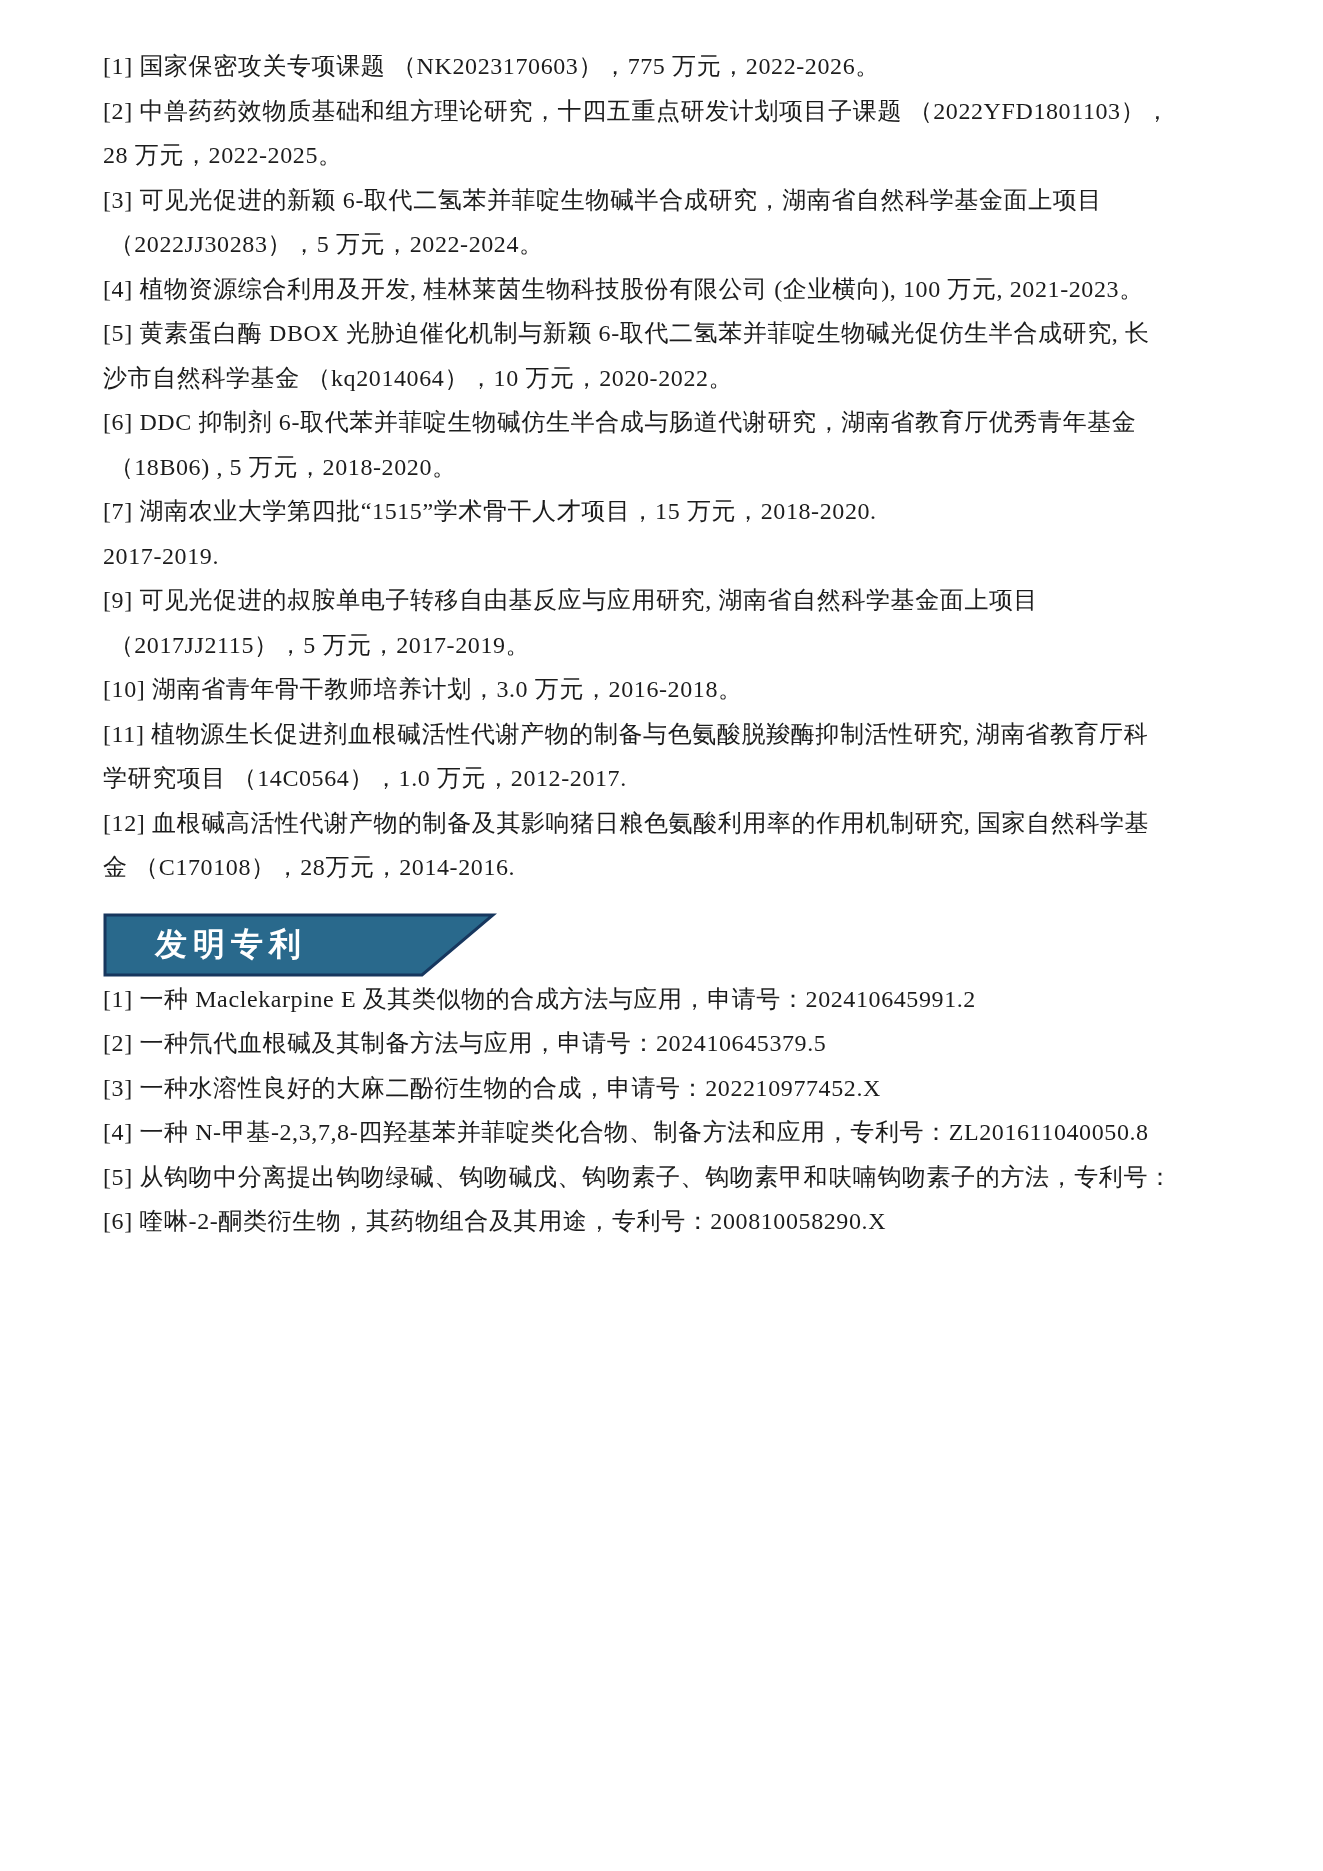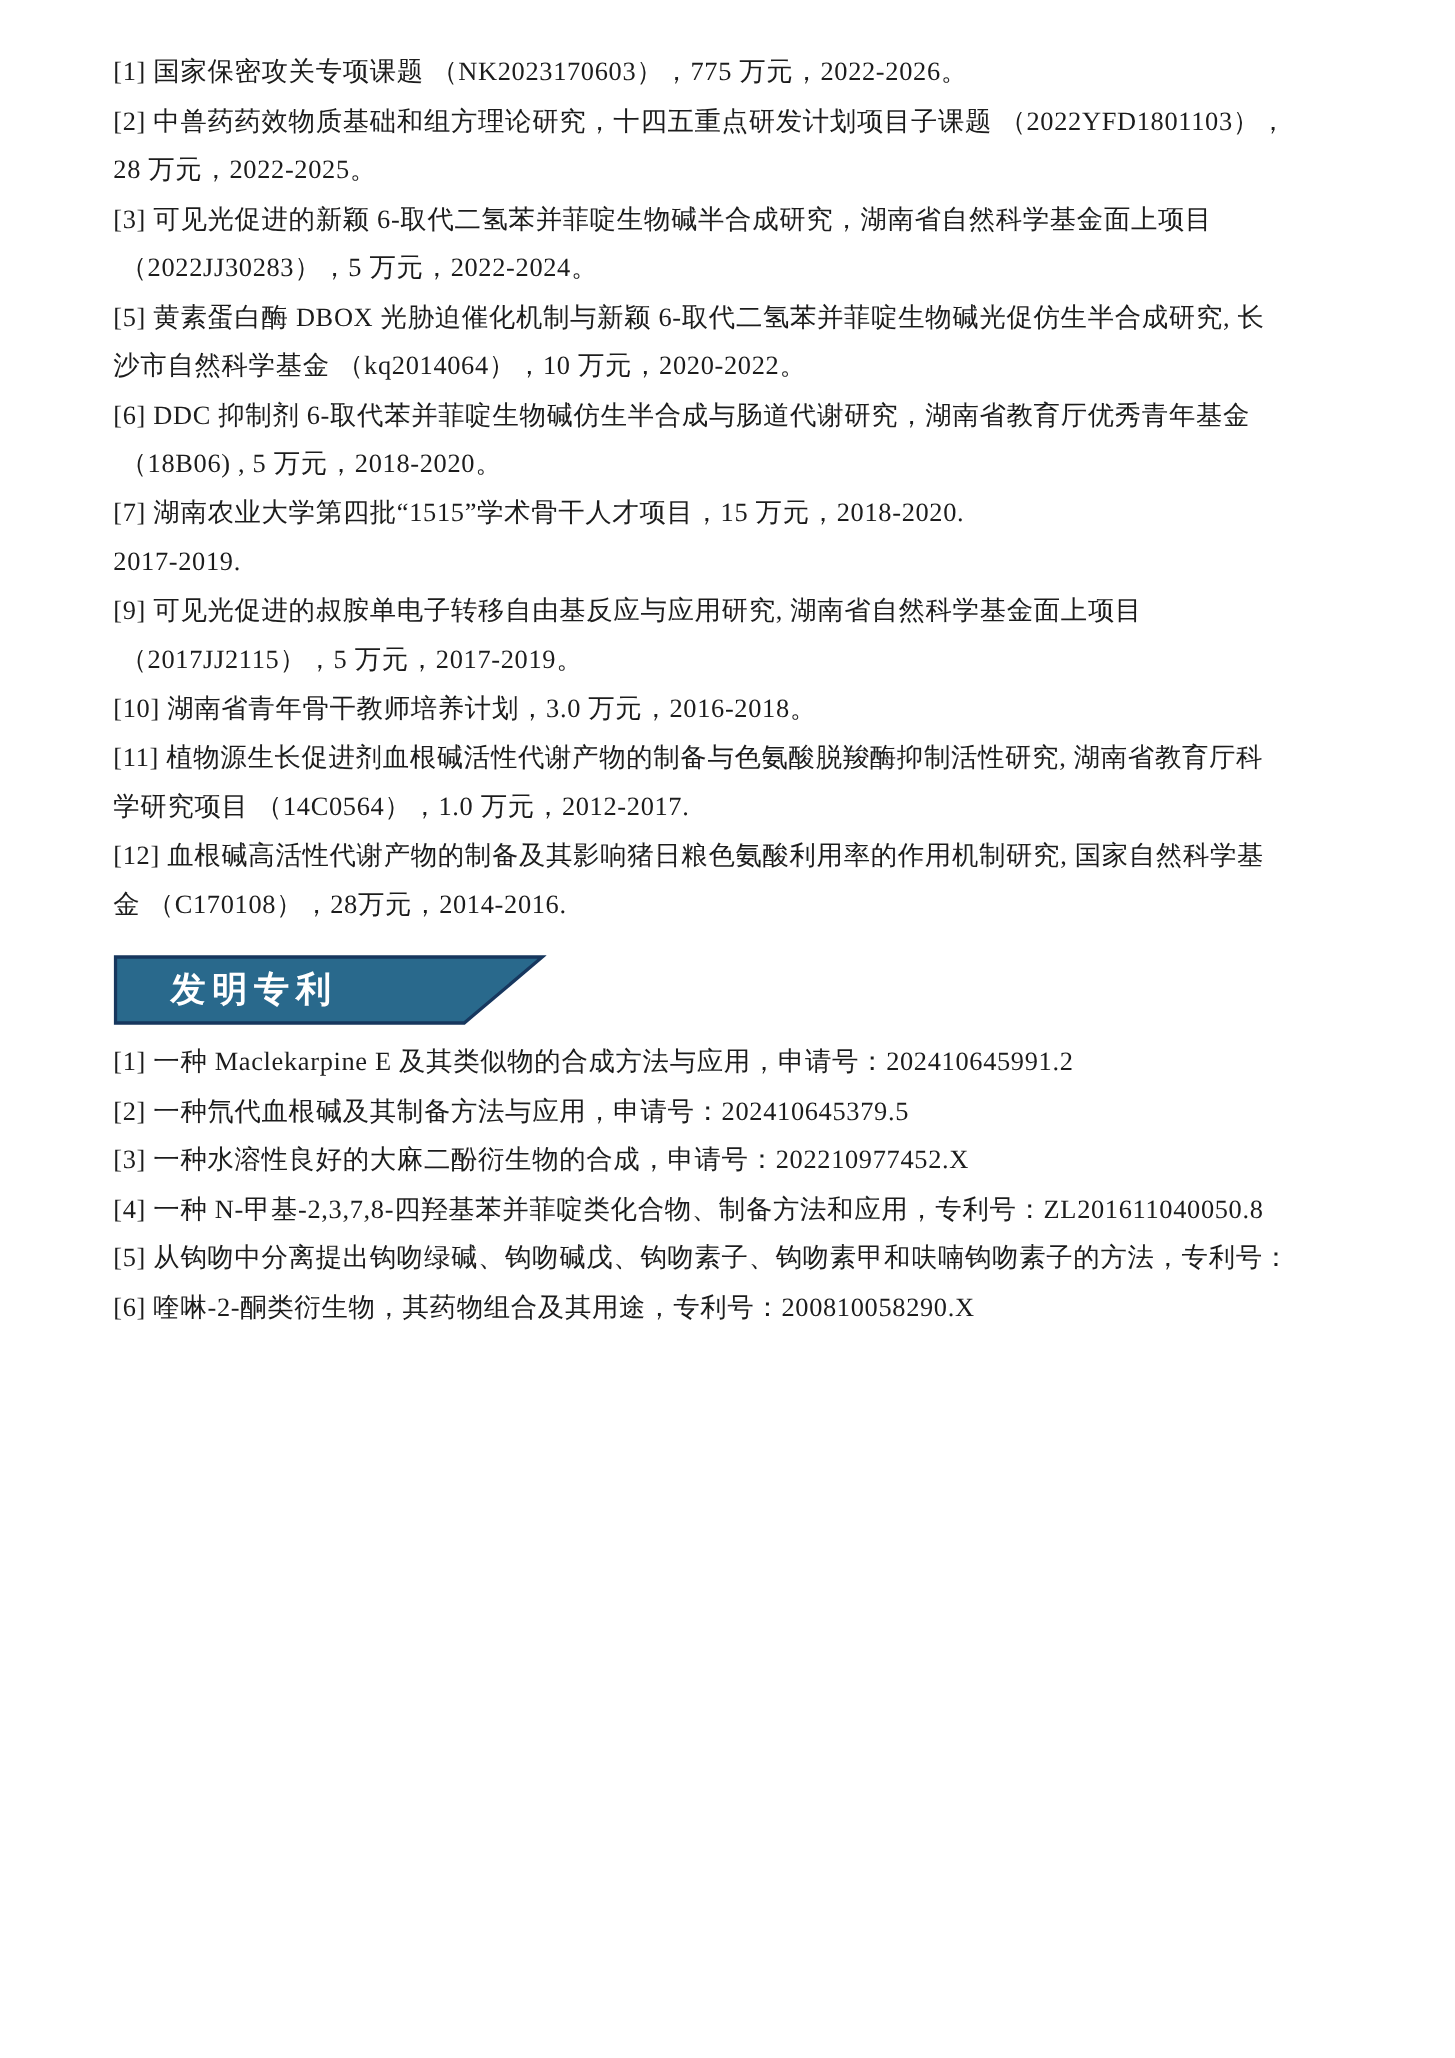--- a/index.html
+++ b/index.html
@@ -53,39 +53,39 @@
     left: 52px;
     height: 64px;
     line-height: 62px;
     font-family: "Liberation Sans", "DejaVu Sans", sans-serif;
     font-weight: bold;
     font-size: 32px;
     letter-spacing: 6px;
     color: #ffffff;
   }
   .patents {
-    margin-top: 12px;
     font-family: Liberation Serif, serif;
   }
   .indent {
     padding-left: 30px;
   }
 </style>
 </head>
 <body>
 
 <div class="page">
   <div class="content">
 
     <section class="projects">
       <div class="line">[1] 国家保密攻关专项课题 （NK2023170603），775 万元，2022-2026。</div>
       <div class="line">[2] 中兽药药效物质基础和组方理论研究，十四五重点研发计划项目子课题 （2022YFD1801103），</div>
       <div class="line">28 万元，2022-2025。</div>
       <div class="line">[3] 可见光促进的新颖 6-取代二氢苯并菲啶生物碱半合成研究，湖南省自然科学基金面上项目</div>
       <div class="line"> （2022JJ30283），5 万元，2022-2024。</div>
+      <div class="line">[4] 植物资源综合利用及开发, 桂林莱茵生物科技股份有限公司 (企业横向), 100 万元, 2021-2023。</div>
       <div class="line">[5] 黄素蛋白酶 DBOX 光胁迫催化机制与新颖 6-取代二氢苯并菲啶生物碱光促仿生半合成研究, 长</div>
       <div class="line">沙市自然科学基金 （kq2014064），10 万元，2020-2022。</div>
       <div class="line">[6] DDC 抑制剂 6-取代苯并菲啶生物碱仿生半合成与肠道代谢研究，湖南省教育厅优秀青年基金</div>
       <div class="line"> （18B06) , 5 万元，2018-2020。</div>
       <div class="line">[7] 湖南农业大学第四批“1515”学术骨干人才项目，15 万元，2018-2020.</div>
       <div class="line">2017-2019.</div>
       <div class="line">[9] 可见光促进的叔胺单电子转移自由基反应与应用研究, 湖南省自然科学基金面上项目</div>
       <div class="line"> （2017JJ2115），5 万元，2017-2019。</div>
       <div class="line">[10] 湖南省青年骨干教师培养计划，3.0 万元，2016-2018。</div>
       <div class="line">[11] 植物源生长促进剂血根碱活性代谢产物的制备与色氨酸脱羧酶抑制活性研究, 湖南省教育厅科</div>

